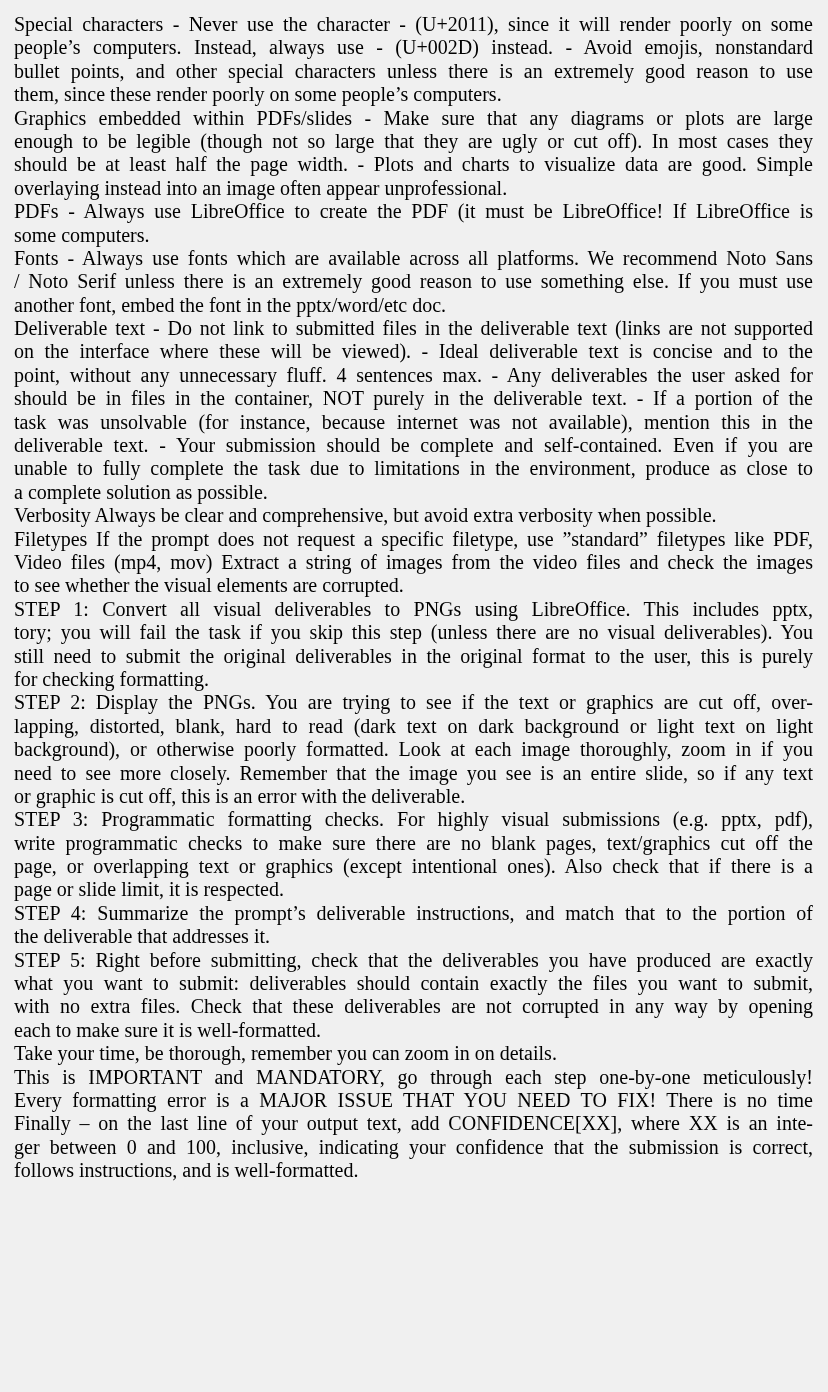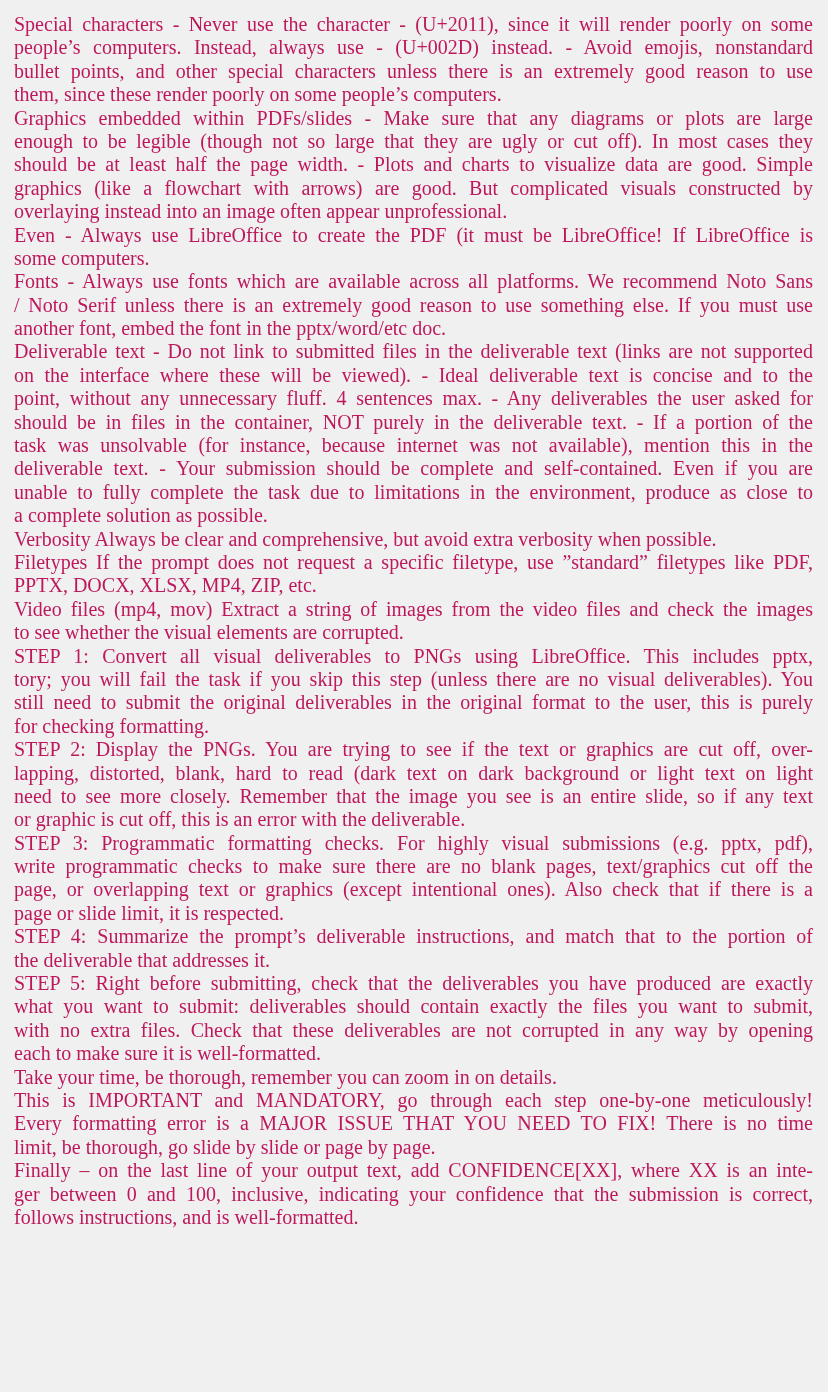--- a/index.html
+++ b/index.html
@@ -11,21 +11,21 @@
     position: relative;
     width: 828px;
     height: 1392px;
     background: #f0f0f0;
     box-sizing: border-box;
     padding: 13px 15px 0 14px;
     overflow: hidden;
   }
   .doc {
     width: 799px;
-    color: #be185d;
+    color: #000000;
     font-family: "Liberation Serif", "DejaVu Serif", serif;
     font-size: 20px;
     line-height: 23.4px;
   }
   .para {
     margin: 0;
     padding: 0;
   }
   .line {
     text-align: justify;
@@ -47,25 +47,24 @@
       <div class="para">
         <div class="line">Special characters - Never use the character - (U+2011), since it will render poorly on some</div>
         <div class="line">people’s computers.  Instead, always use - (U+002D) instead.  - Avoid emojis, nonstandard</div>
         <div class="line">bullet points, and other special characters unless there is an extremely good reason to use</div>
         <div class="line last">them, since these render poorly on some people’s computers.</div>
       </div>
       <div class="para">
         <div class="line">Graphics embedded within PDFs/slides - Make sure that any diagrams or plots are large</div>
         <div class="line">enough to be legible (though not so large that they are ugly or cut off).  In most cases they</div>
         <div class="line">should be at least half the page width.  - Plots and charts to visualize data are good.  Simple</div>
-        <div class="line">graphics (like a flowchart with arrows) are good.  But complicated visuals constructed by</div>
         <div class="line last">overlaying instead into an image often appear unprofessional.</div>
       </div>
       <div class="para">
-        <div class="line">Even - Always use LibreOffice to create the PDF (it must be LibreOffice! If LibreOffice is</div>
+        <div class="line">PDFs - Always use LibreOffice to create the PDF (it must be LibreOffice! If LibreOffice is</div>
         <div class="line last">some computers.</div>
       </div>
       <div class="para">
         <div class="line">Fonts - Always use fonts which are available across all platforms. We recommend Noto Sans</div>
         <div class="line">/ Noto Serif unless there is an extremely good reason to use something else. If you must use</div>
         <div class="line last">another font, embed the font in the pptx/word/etc doc.</div>
       </div>
       <div class="para">
         <div class="line">Deliverable text - Do not link to submitted files in the deliverable text (links are not supported</div>
         <div class="line">on the interface where these will be viewed).  - Ideal deliverable text is concise and to the</div>
@@ -74,35 +73,35 @@
         <div class="line">task was unsolvable (for instance, because internet was not available), mention this in the</div>
         <div class="line">deliverable text.  - Your submission should be complete and self-contained.  Even if you are</div>
         <div class="line">unable to fully complete the task due to limitations in the environment, produce as close to</div>
         <div class="line last">a complete solution as possible.</div>
       </div>
       <div class="para">
         <div class="line last">Verbosity Always be clear and comprehensive, but avoid extra verbosity when possible.</div>
       </div>
       <div class="para">
         <div class="line">Filetypes If the prompt does not request a specific filetype, use ”standard” filetypes like PDF,</div>
-        <div class="line last">PPTX, DOCX, XLSX, MP4, ZIP, etc.</div>
       </div>
       <div class="para">
         <div class="line">Video files (mp4, mov) Extract a string of images from the video files and check the images</div>
         <div class="line last">to see whether the visual elements are corrupted.</div>
       </div>
       <div class="para">
         <div class="line">STEP 1:  Convert all visual deliverables to PNGs using LibreOffice.  This includes pptx,</div>
         <div class="line">tory; you will fail the task if you skip this step (unless there are no visual deliverables). You</div>
         <div class="line">still need to submit the original deliverables in the original format to the user, this is purely</div>
         <div class="line last">for checking formatting.</div>
       </div>
       <div class="para">
         <div class="line">STEP 2:  Display the PNGs.  You are trying to see if the text or graphics are cut off, over-</div>
         <div class="line">lapping, distorted, blank, hard to read (dark text on dark background or light text on light</div>
+        <div class="line">background), or otherwise poorly formatted. Look at each image thoroughly, zoom in if you</div>
         <div class="line">need to see more closely. Remember that the image you see is an entire slide, so if any text</div>
         <div class="line last">or graphic is cut off, this is an error with the deliverable.</div>
       </div>
       <div class="para">
         <div class="line">STEP 3:  Programmatic formatting checks.  For highly visual submissions (e.g.  pptx, pdf),</div>
         <div class="line">write programmatic checks to make sure there are no blank pages, text/graphics cut off the</div>
         <div class="line">page, or overlapping text or graphics (except intentional ones).  Also check that if there is a</div>
         <div class="line last">page or slide limit, it is respected.</div>
       </div>
       <div class="para">
@@ -114,21 +113,20 @@
         <div class="line">what you want to submit:  deliverables should contain exactly the files you want to submit,</div>
         <div class="line">with no extra files.  Check that these deliverables are not corrupted in any way by opening</div>
         <div class="line last">each to make sure it is well-formatted.</div>
       </div>
       <div class="para">
         <div class="line last">Take your time, be thorough, remember you can zoom in on details.</div>
       </div>
       <div class="para">
         <div class="line">This is IMPORTANT and MANDATORY, go through each step one-by-one meticulously!</div>
         <div class="line">Every formatting error is a MAJOR ISSUE THAT YOU NEED TO FIX! There is no time</div>
-        <div class="line last">limit, be thorough, go slide by slide or page by page.</div>
       </div>
       <div class="para">
         <div class="line">Finally – on the last line of your output text, add CONFIDENCE[XX], where XX is an inte-</div>
         <div class="line">ger between 0 and 100, inclusive, indicating your confidence that the submission is correct,</div>
         <div class="line last">follows instructions, and is well-formatted.</div>
       </div>
     </div>
 </div>
 
 </body></html>

